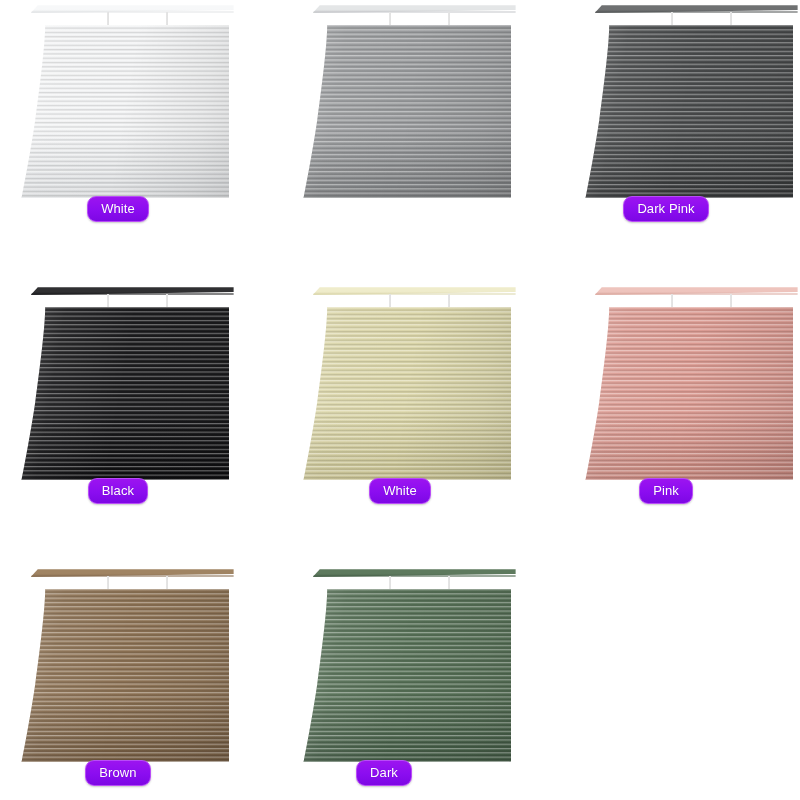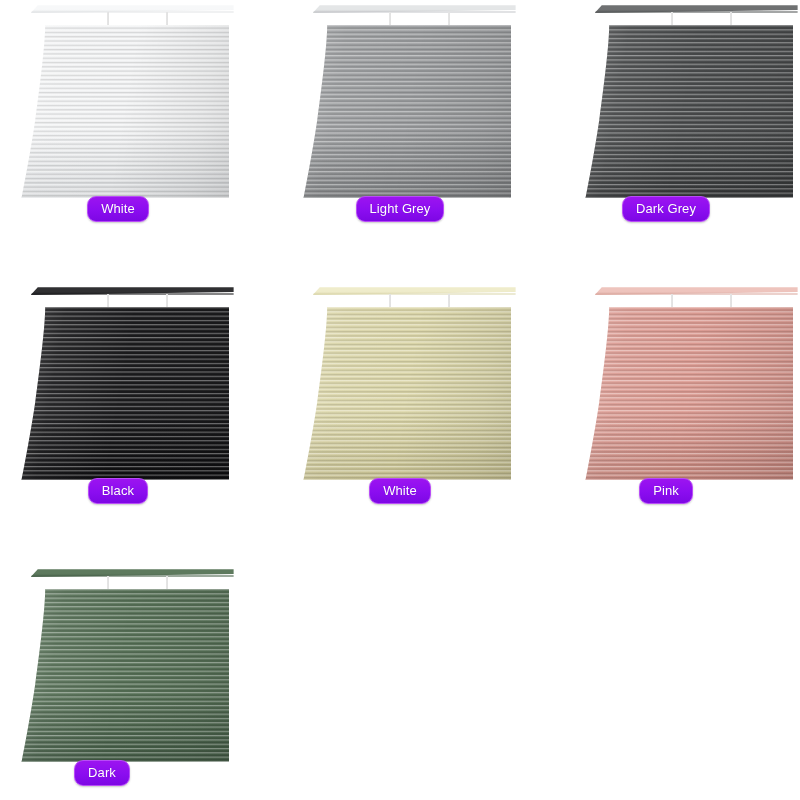--- a/index.html
+++ b/index.html
@@ -160,40 +160,37 @@
       <div class="headrail-shade" style="background: rgb(201, 203, 205);"></div>
       <div class="cord c1"></div>
       <div class="cord c2"></div>
       <div class="panel">
         <div class="panel-inner" style="background: linear-gradient(rgb(155, 157, 159) 0%, rgb(155, 157, 159) 60%, rgb(125, 127, 129) 100%);"></div>
         <div class="pleats"></div>
         <div class="sheen"></div>
       </div>
       <div class="bottomrail"></div>
     </div>
-    <div class="badge-wrap" style="--bx: 0px;">
-      <span class="badge" style="border-color: rgb(184, 76, 247); color: rgb(255, 255, 255);">Light Grey</span>
-    </div>
   </div>
 
   <div class="cell">
     <div class="blind">
       <div class="headrail" style="background: linear-gradient(rgb(111, 113, 114) 0%, rgb(111, 113, 114) 55%, rgb(90, 92, 93) 100%);"></div>
       <div class="headrail-shade" style="background: rgb(90, 92, 93);"></div>
       <div class="cord c1"></div>
       <div class="cord c2"></div>
       <div class="panel">
         <div class="panel-inner" style="background: linear-gradient(rgb(75, 77, 78) 0%, rgb(75, 77, 78) 60%, rgb(55, 57, 58) 100%);"></div>
         <div class="pleats"></div>
         <div class="sheen"></div>
       </div>
       <div class="bottomrail"></div>
     </div>
     <div class="badge-wrap" style="--bx: -16px;">
-      <span class="badge" style="border-color: rgb(184, 76, 247); color: rgb(255, 255, 255);">Dark Grey</span>
+      <span class="badge" style="border-color: rgb(184, 76, 247); color: rgb(255, 255, 255);">Dark Pink</span>
     </div>
   </div>
 
   <div class="cell">
     <div class="blind">
       <div class="headrail" style="background: linear-gradient(rgb(48, 48, 50) 0%, rgb(48, 48, 50) 55%, rgb(32, 32, 34) 100%);"></div>
       <div class="headrail-shade" style="background: rgb(32, 32, 34);"></div>
       <div class="cord c1"></div>
       <div class="cord c2"></div>
       <div class="panel">
@@ -237,20 +234,37 @@
         <div class="pleats"></div>
         <div class="sheen"></div>
       </div>
       <div class="bottomrail"></div>
     </div>
     <div class="badge-wrap" style="--bx: -16px;">
       <span class="badge" style="border-color: rgb(184, 76, 247); color: rgb(255, 255, 255); text-align: right;">Pink</span>
     </div>
   </div>
 
+  <div class="cell">
+    <div class="blind">
+      <div class="headrail" style="background: linear-gradient(rgb(160, 132, 99) 0%, rgb(160, 132, 99) 55%, rgb(138, 112, 83) 100%);"></div>
+      <div class="headrail-shade" style="background: rgb(138, 112, 83);"></div>
+      <div class="cord c1"></div>
+      <div class="cord c2"></div>
+      <div class="panel">
+        <div class="panel-inner" style="background: linear-gradient(rgb(142, 115, 85) 0%, rgb(142, 115, 85) 60%, rgb(117, 93, 67) 100%);"></div>
+        <div class="pleats"></div>
+        <div class="sheen"></div>
+      </div>
+      <div class="bottomrail"></div>
+    </div>
+    <div class="badge-wrap" style="--bx: 0px;">
+      <span class="badge" style="border-color: rgb(184, 76, 247); color: rgb(255, 255, 255);">Brown</span>
+    </div>
+  </div>
 
 
   <div class="cell">
     <div class="blind">
       <div class="headrail" style="background: linear-gradient(rgb(94, 122, 94) 0%, rgb(94, 122, 94) 55%, rgb(74, 100, 76) 100%);"></div>
       <div class="headrail-shade" style="background: rgb(74, 100, 76);"></div>
       <div class="cord c1"></div>
       <div class="cord c2"></div>
       <div class="panel">
         <div class="panel-inner" style="background: linear-gradient(rgb(88, 114, 88) 0%, rgb(88, 114, 88) 60%, rgb(68, 92, 70) 100%);"></div>

